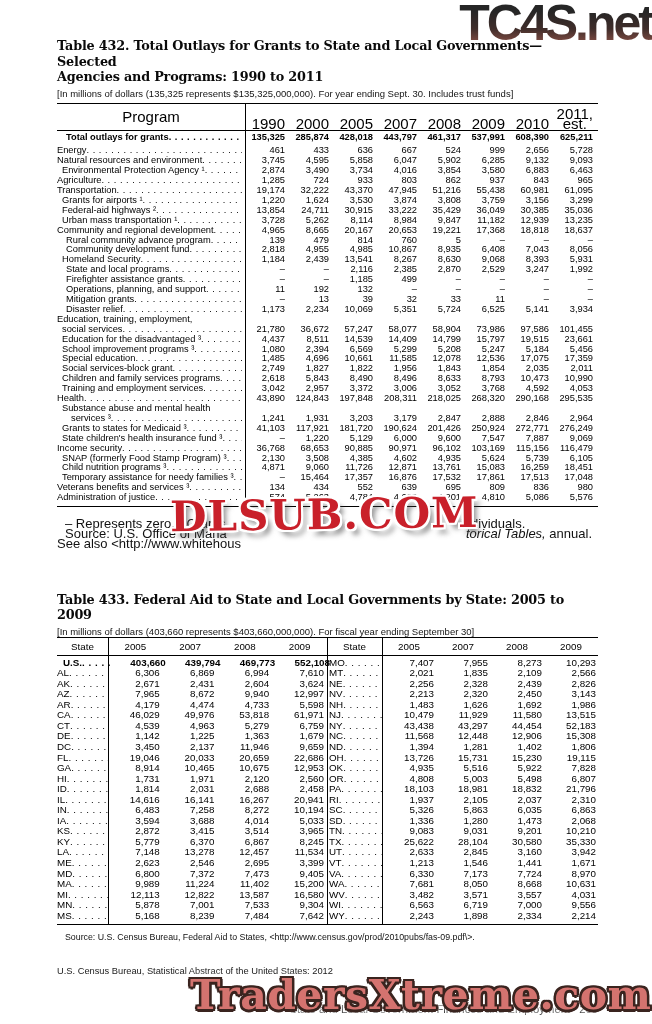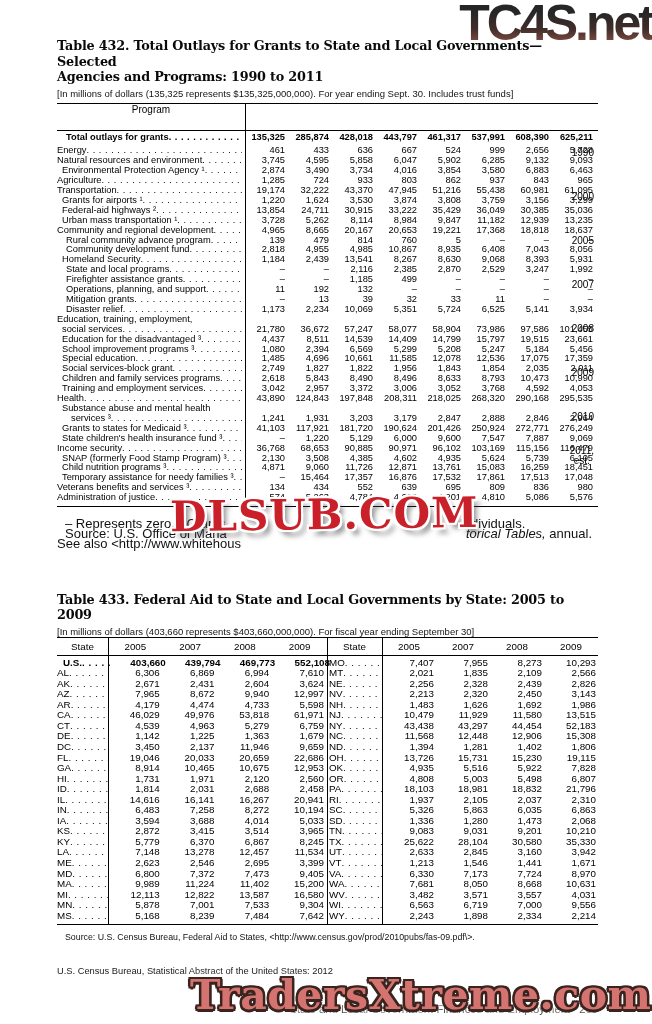--- a/index.html
+++ b/index.html
@@ -17,21 +17,21 @@
     margin:0;color:#0a0a0a;
   }
   .t-title.first{margin-top:38px;}
   .t-title.second{margin-top:42px;}
   .note{font-size:9.5px;line-height:11px;margin-top:3px;color:#141414;}
 
   
   .tbl432{margin-top:4px;position:relative;border-top:1.6px solid #000;border-bottom:1.6px solid #000;}
   .vrule{position:absolute;top:0;bottom:0;width:1px;background:#000;}
   .vr432{left:188px;}
-  .t432-head{display:flex;height:26px;border-bottom:1.6px solid #000;font-size:10px;flex-direction:column;}
+  .t432-head{display:flex;height:26px;border-bottom:1.6px solid #000;font-size:15px;}
   .head-program{width:188px;display:flex;align-items:center;justify-content:center;}
   .head-year{flex:0 0 44px;display:flex;align-items:flex-end;justify-content:flex-end;
     padding:0 4px 1px 0;box-sizing:border-box;white-space:pre-line;text-align:center;line-height:10px;}
   .t432-body{padding:2px 0 3px;}
   .t4row{display:flex;align-items:flex-end;font-size:9.3px;line-height:9.9px;}
   .t4row.bold{font-weight:bold;}
   .t4row.gap{margin-bottom:4px;}
   .lblcol{width:188px;box-sizing:border-box;padding-right:3px;}
   .lline{display:flex;}
   .txt{white-space:nowrap;}

